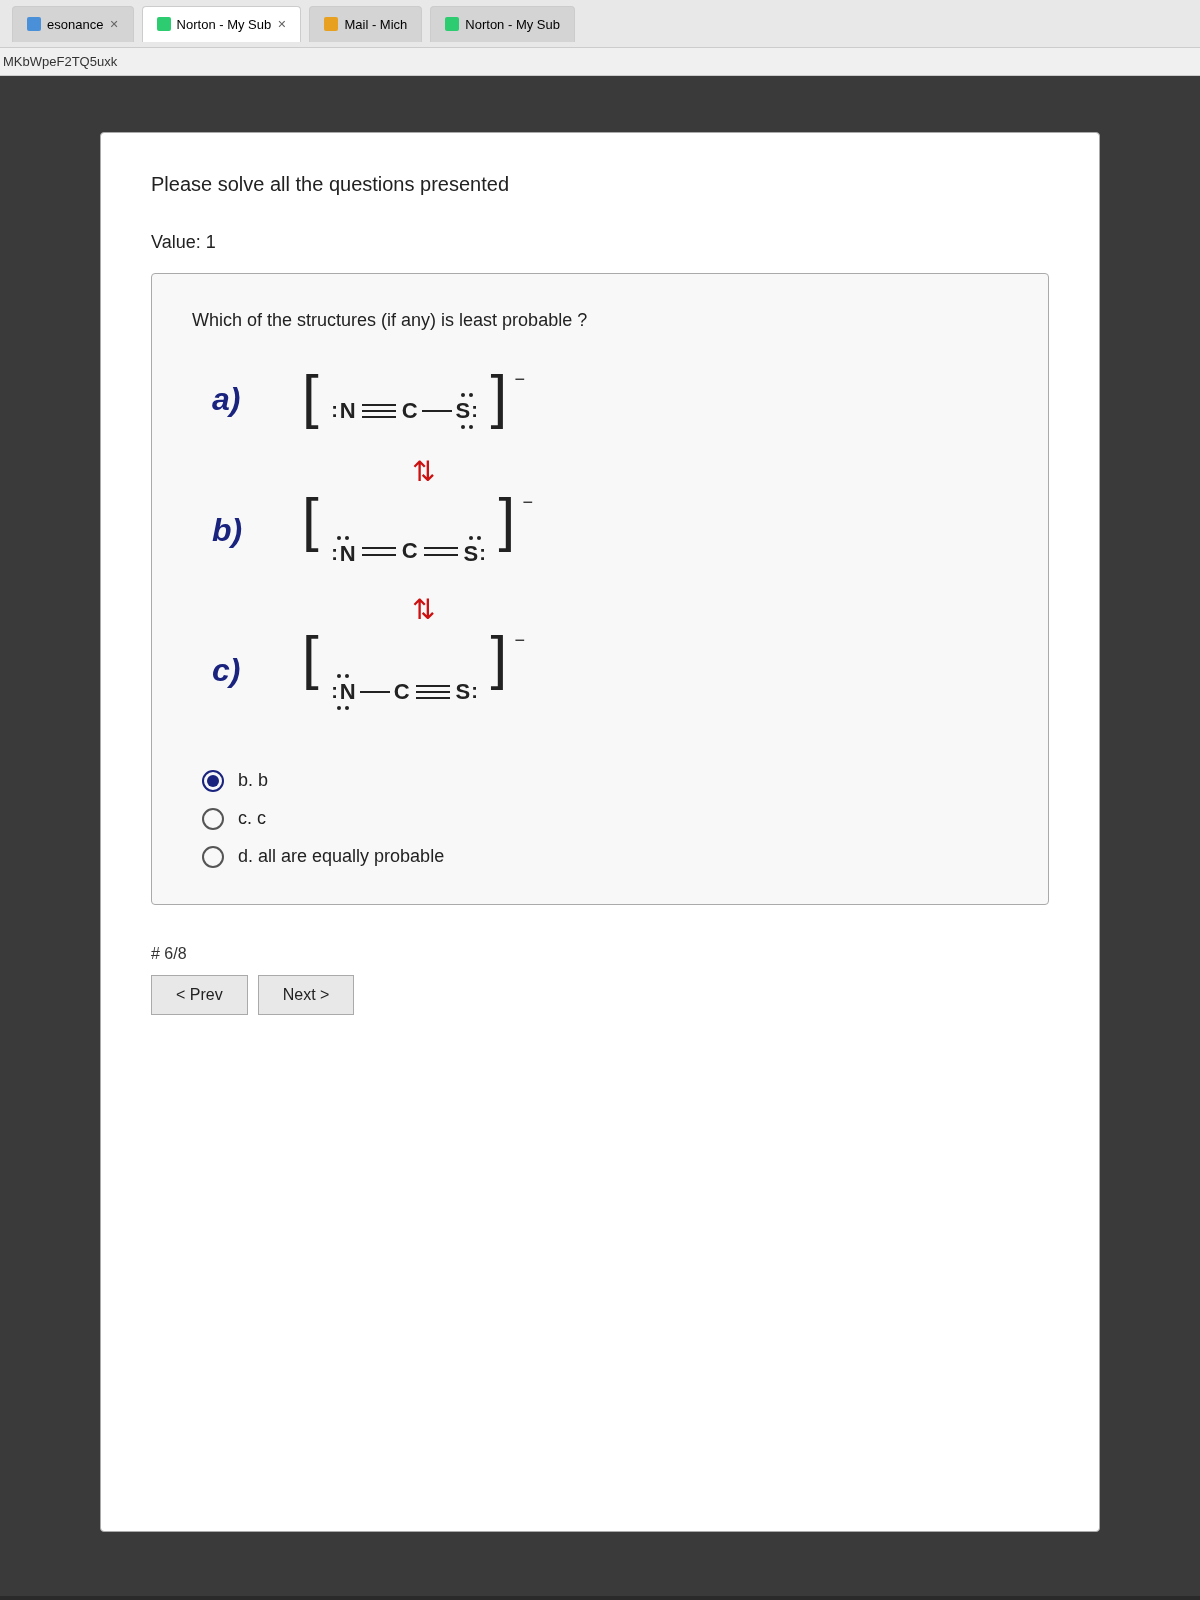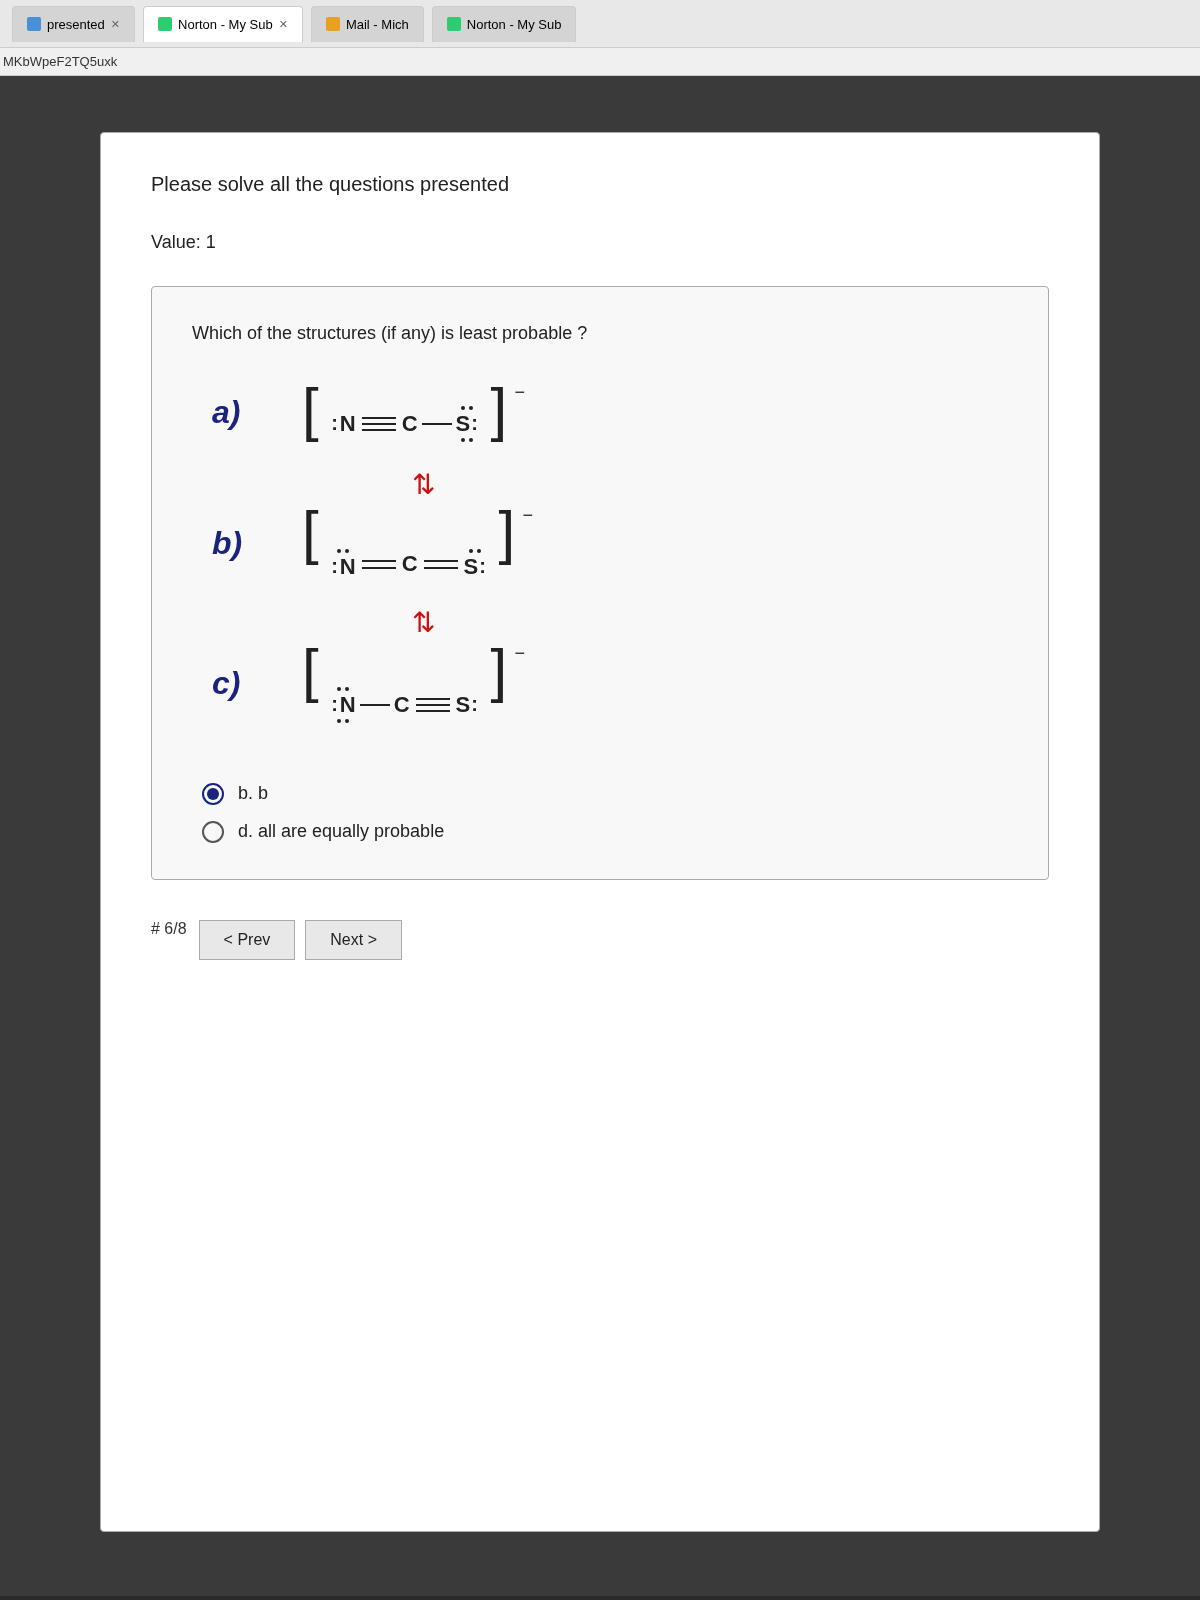--- a/index.html
+++ b/index.html
@@ -94,21 +94,21 @@
     .instructions {
       font-size: 20px;
       color: #222;
       margin-bottom: 36px;
       font-weight: 400;
     }
 
     .value-label {
       font-size: 18px;
       color: #222;
-      margin-bottom: 33px;
+      margin-bottom: 20px;
     }
 
     .question-box {
       border: 1px solid #aaa;
       border-radius: 4px;
       padding: 36px 40px;
       margin-bottom: 36px;
       background: #f8f8f8;
     }
 
@@ -247,21 +247,21 @@
       background: #1a237e;
     }
 
     .radio-selected {
       border-color: #1a237e;
     }
 
     
     .quiz-footer {
       display: flex;
-      flex-direction: row;
+      flex-direction: column;
       gap: 12px;
       margin-top: 40px;
     }
 
     .page-indicator {
       font-size: 16px;
       color: #333;
     }
 
     .nav-buttons {
@@ -312,21 +312,21 @@
       background: #222;
     }
 
   </style>
 </head>
 <body>
 
 <div class="browser-bar">
   <div class="tab inactive">
     <span class="tab-favicon"></span>
-    <span>presented</span>
+    <span>esonance</span>
     <span class="tab-close">✕</span>
   </div>
   <div class="tab">
     <span class="tab-favicon green"></span>
     <span>Norton - My Sub</span>
     <span class="tab-close">✕</span>
   </div>
   <div class="tab inactive">
     <span class="tab-favicon mail"></span>
     <span>Mail - Mich</span>
@@ -499,20 +499,25 @@
       <div class="answer-choices">
 
 
         <div class="answer-option">
           <div class="radio-outer radio-selected">
             <div class="radio-inner"></div>
           </div>
           <span>b. b</span>
         </div>
 
+        <div class="answer-option">
+          <div class="radio-outer">
+          </div>
+          <span>c. c</span>
+        </div>
 
         <div class="answer-option">
           <div class="radio-outer">
           </div>
           <span>d. all are equally probable</span>
         </div>
 
       </div>
     </div>
 

